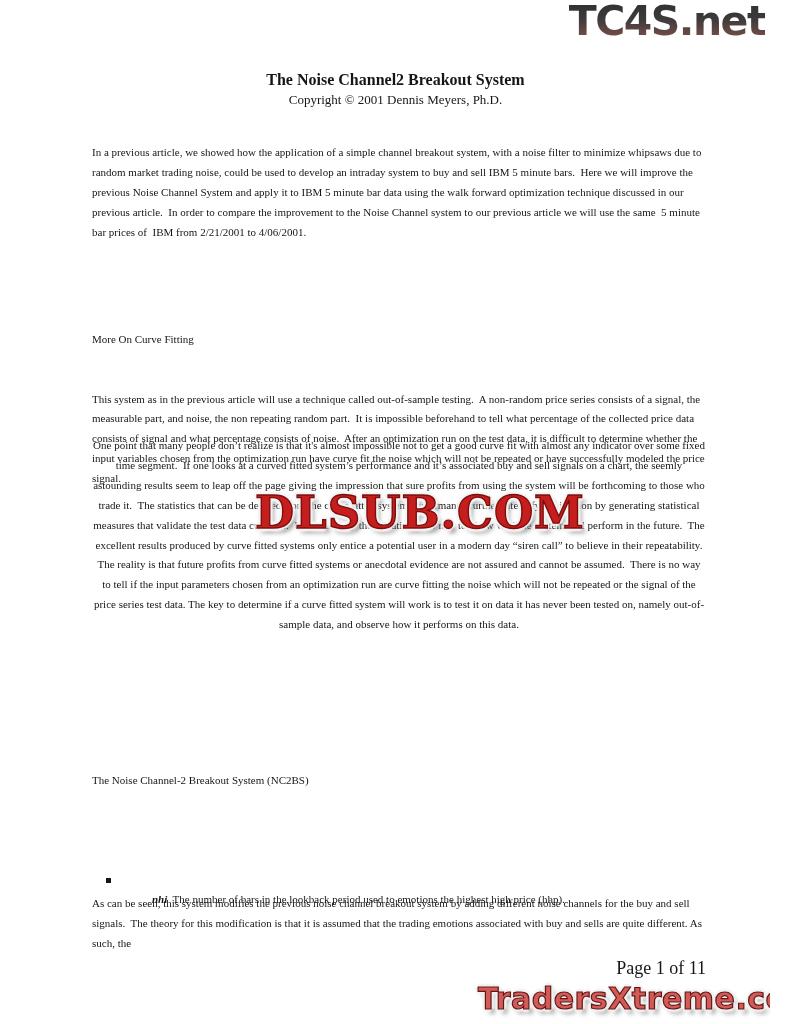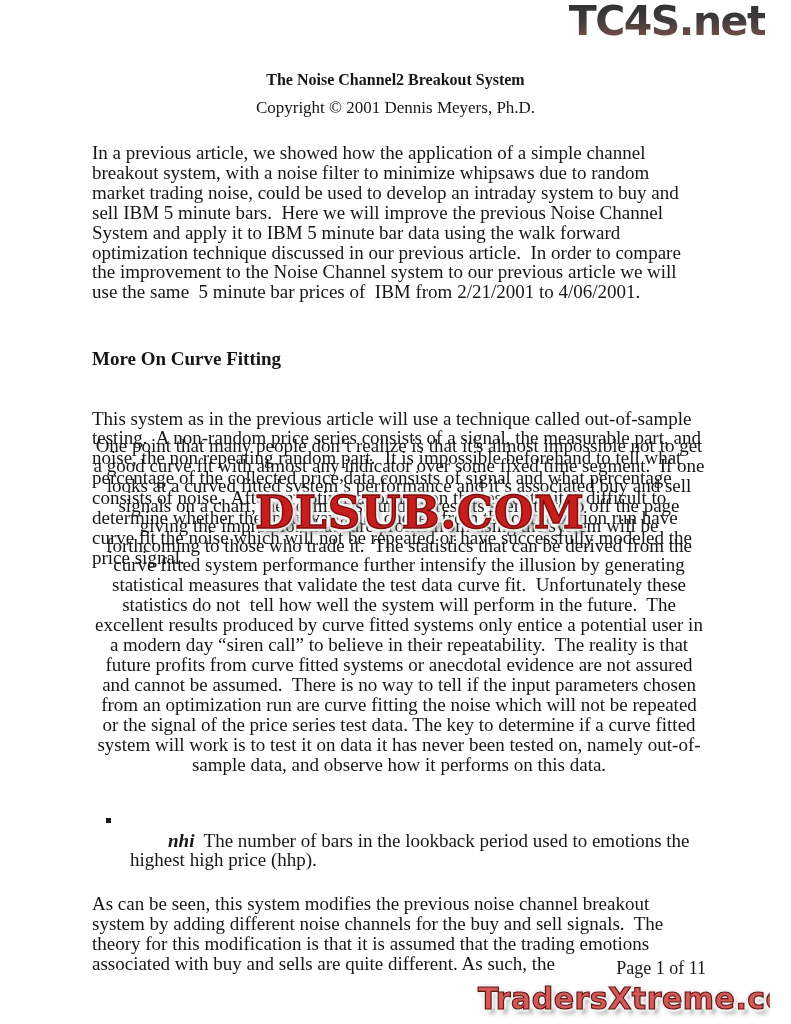--- a/index.html
+++ b/index.html
@@ -2,40 +2,40 @@
 <html><head>
 <meta charset="utf-8">
 <style>
   html,body{margin:0;padding:0;background:#ffffff;}
   .page{
     position:relative;width:770px;height:1024px;background:#ffffff;overflow:hidden;
     font-family:"Liberation Serif","DejaVu Serif",serif;color:#161616;
   }
   .abs{position:absolute;}
   .textcol{left:92px;width:614px;}
-  .body-text{font-size:19px;line-height:19.9px;white-space:pre-wrap;text-align:left;}
+  .body-text{font-size:11px;line-height:19.9px;white-space:pre-wrap;text-align:left;}
   .bold{font-weight:bold;font-style:italic;}
 
   
   .tc4s{
     top:1px;right:5px;line-height:1;
     font-family:"DejaVu Sans","Liberation Sans",sans-serif;font-weight:bold;
     font-size:41px;letter-spacing:-1.5px;
     background:linear-gradient(to bottom,#323234 10%,#3d3b3c 45%,#6b4a45 80%,#8d574d 100%);
     -webkit-background-clip:text;background-clip:text;color:transparent;
   }
 
   
   .titleblock{top:69px;left:0;width:791px;text-align:center;}
   .doc-title{font-size:16px;font-weight:bold;line-height:21px;}
-  .doc-copyright{font-size:17px;line-height:17px;margin-top:9px;}
+  .doc-copyright{font-size:13px;line-height:17px;margin-top:1px;}
 
   .para1{top:143px;}
   .sec1{top:290px;}
-  .sec-heading{font-weight:bold;margin-top:19px;}
+  .sec-heading{font-weight:normal;}
   .para2{top:436px;text-align:center;}
   .sec2{top:731px;}
   .para3{top:894px;}
 
   .bullets{margin:0;padding:0;list-style:none;white-space:pre-wrap;}
   .bullets li{position:relative;padding-left:38px;}
   .sq{position:absolute;left:14px;top:7.5px;width:5px;height:5px;background:#161616;}
 
   .pagenum{top:960px;left:92px;width:614px;text-align:right;font-size:18px;line-height:16px;}
 
@@ -80,20 +80,21 @@
   <div class="abs textcol body-text sec1">
     <div class="sec-heading">More On Curve Fitting</div>
     <div>This system as in the previous article will use a technique called out-of-sample testing.  A non-random price series consists of a signal, the measurable part, and noise, the non repeating random part.  It is impossible beforehand to tell what percentage of the collected price data consists of signal and what percentage consists of noise.  After an optimization run on the test data, it is difficult to determine whether the input variables chosen from the optimization run have curve fit the noise which will not be repeated or have successfully modeled the price signal.</div>
   </div>
 
   <div class="abs textcol body-text para2">One point that many people don’t realize is that it's almost impossible not to get a good curve fit with almost any indicator over some fixed time segment.  If one looks at a curved fitted system’s performance and it’s associated buy and sell signals on a chart, the seemly astounding results seem to leap off the page giving the impression that sure profits from using the system will be forthcoming to those who trade it.  The statistics that can be derived from the curve fitted system performance further intensify the illusion by generating statistical measures that validate the test data curve fit.  Unfortunately these statistics do not  tell how well the system will perform in the future.  The excellent results produced by curve fitted systems only entice a potential user in a modern day “siren call” to believe in their repeatability.  The reality is that future profits from curve fitted systems or anecdotal evidence are not assured and cannot be assumed.  There is no way to tell if the input parameters chosen from an optimization run are curve fitting the noise which will not be repeated or the signal of the price series test data. The key to determine if a curve fitted system will work is to test it on data it has never been tested on, namely out-of-sample data, and observe how it performs on this data.</div>
 
   <div class="abs watermark">DLSUB.COM</div>
 
   <div class="abs textcol body-text sec2">
+    <div class="sec-heading">The Noise Channel-2 Breakout System (NC2BS)</div>
     <ul class="bullets">
       <li>
         <span class="sq"></span><span class="bold">nhi</span><span>  The number of bars in the lookback period used to emotions the highest high price (hhp).</span>
       </li>
       
       
       
     </ul>
   </div>
 

